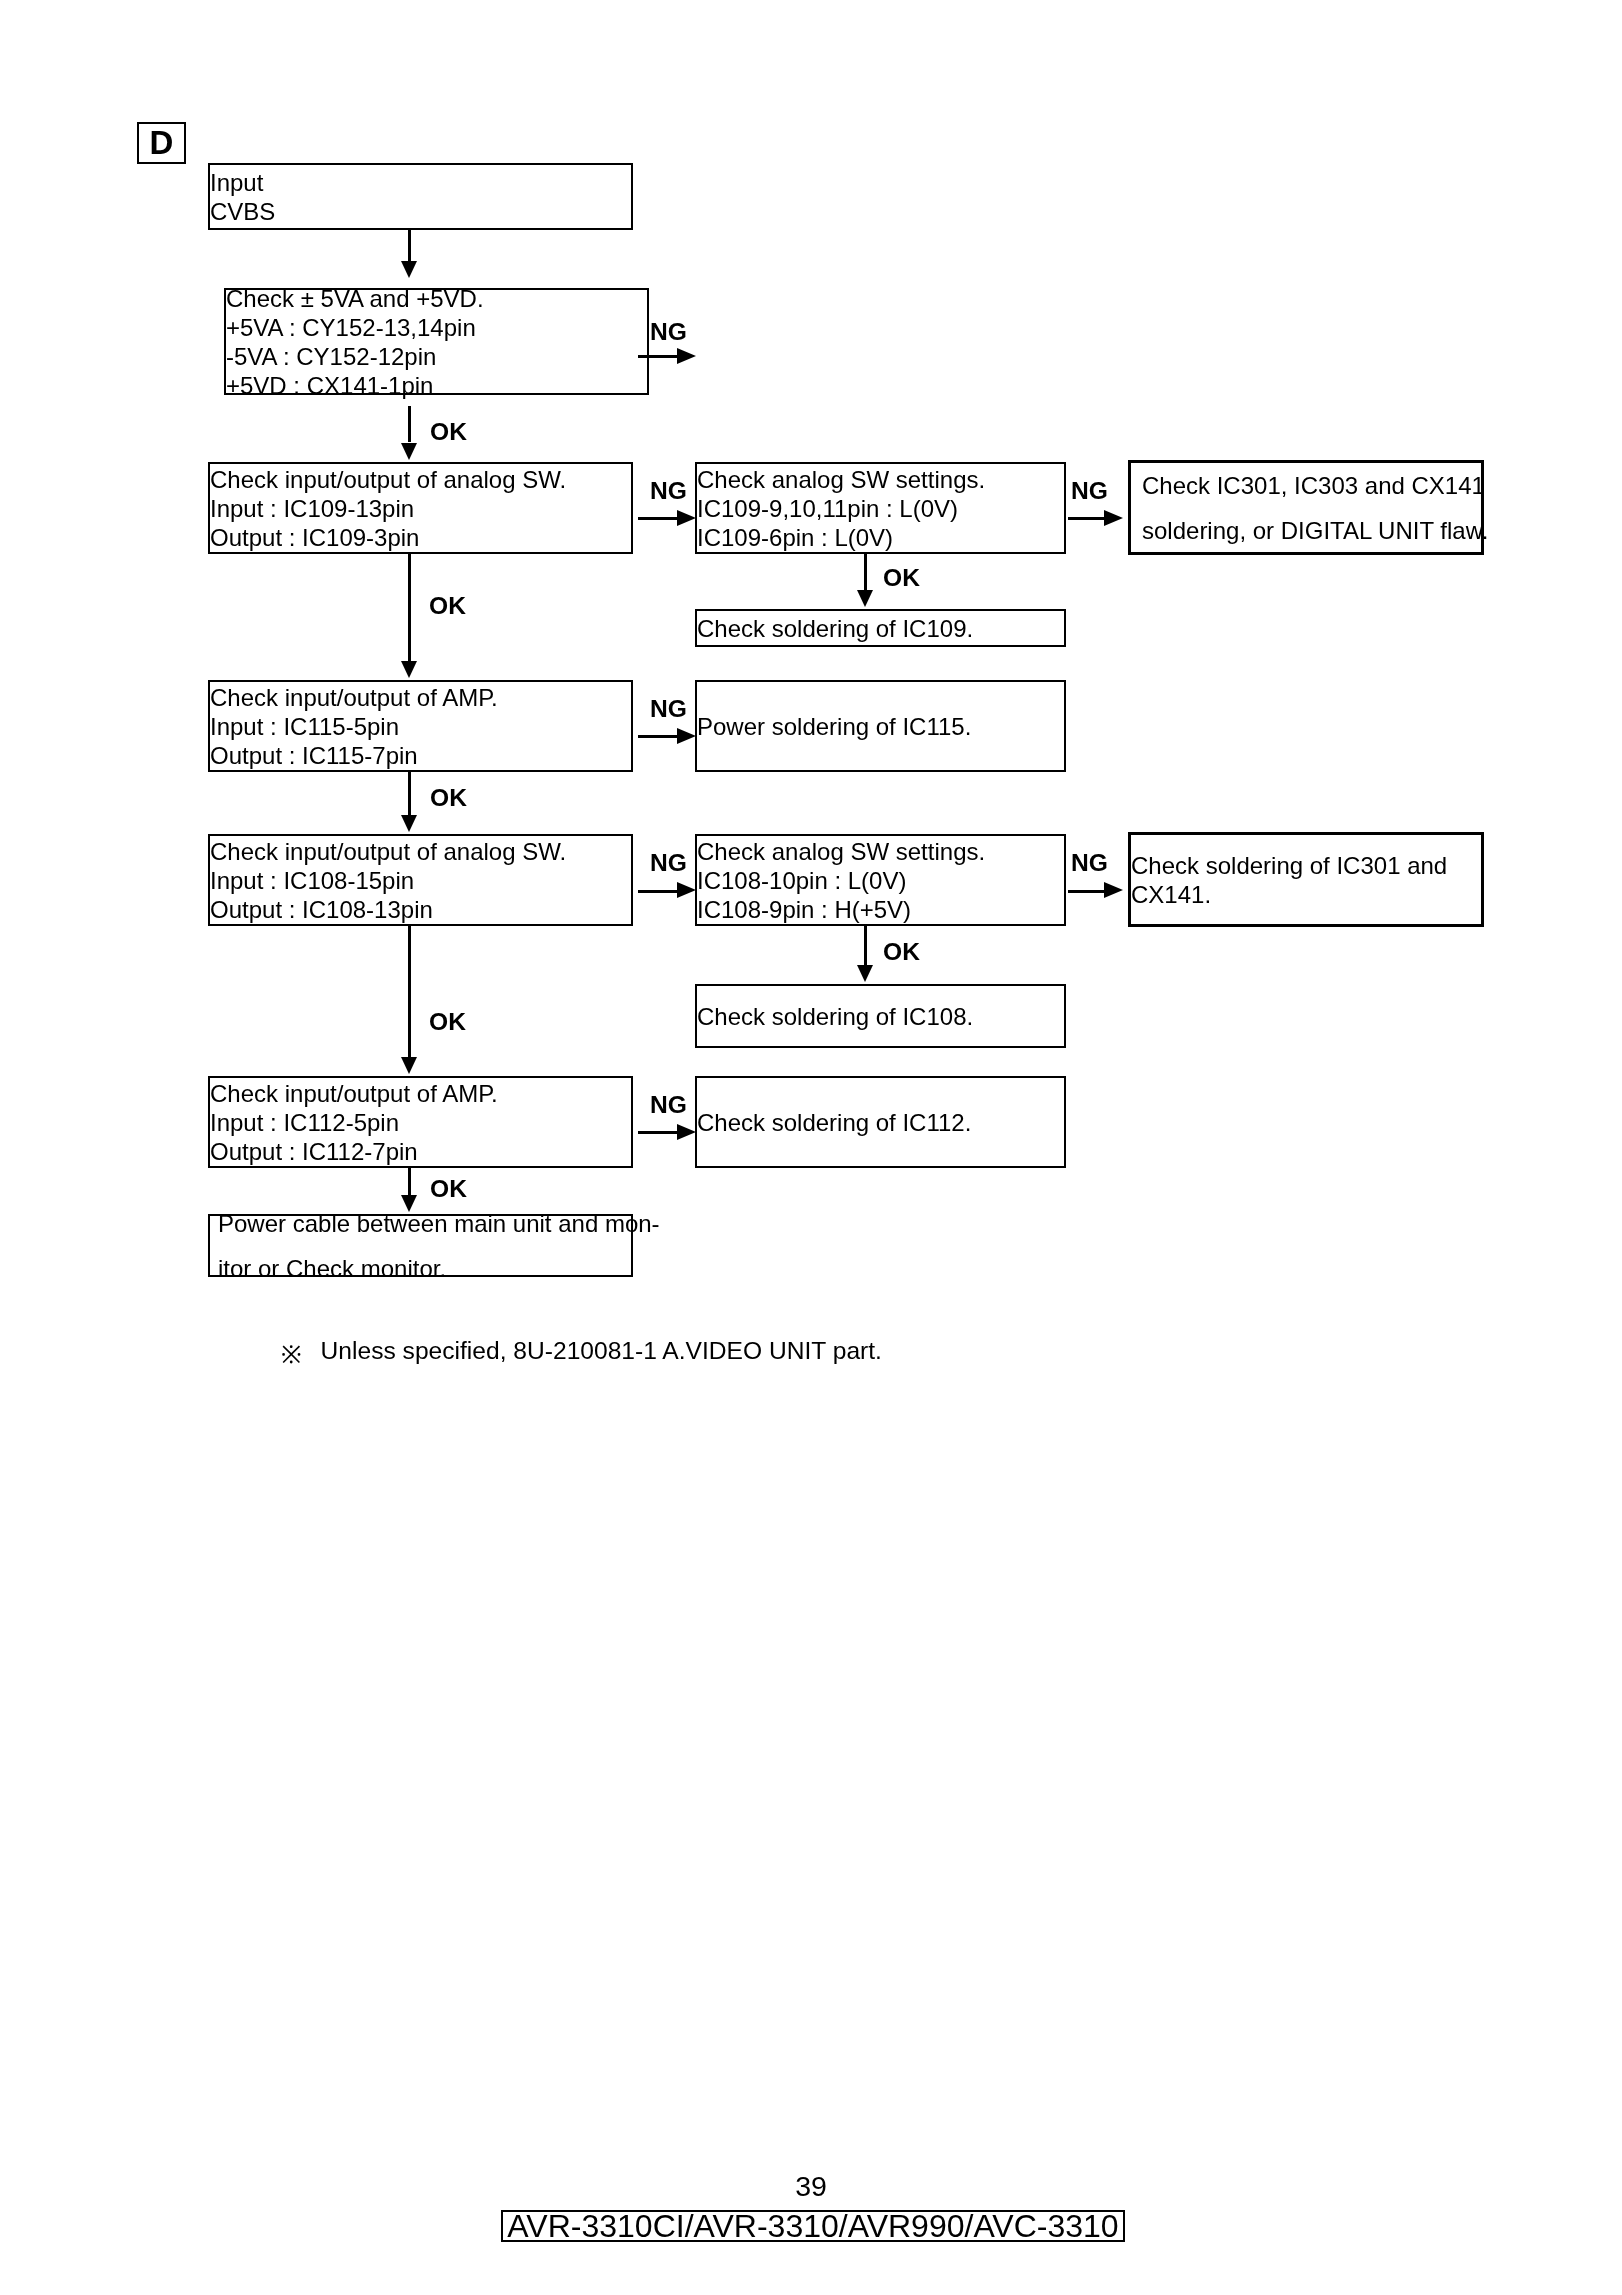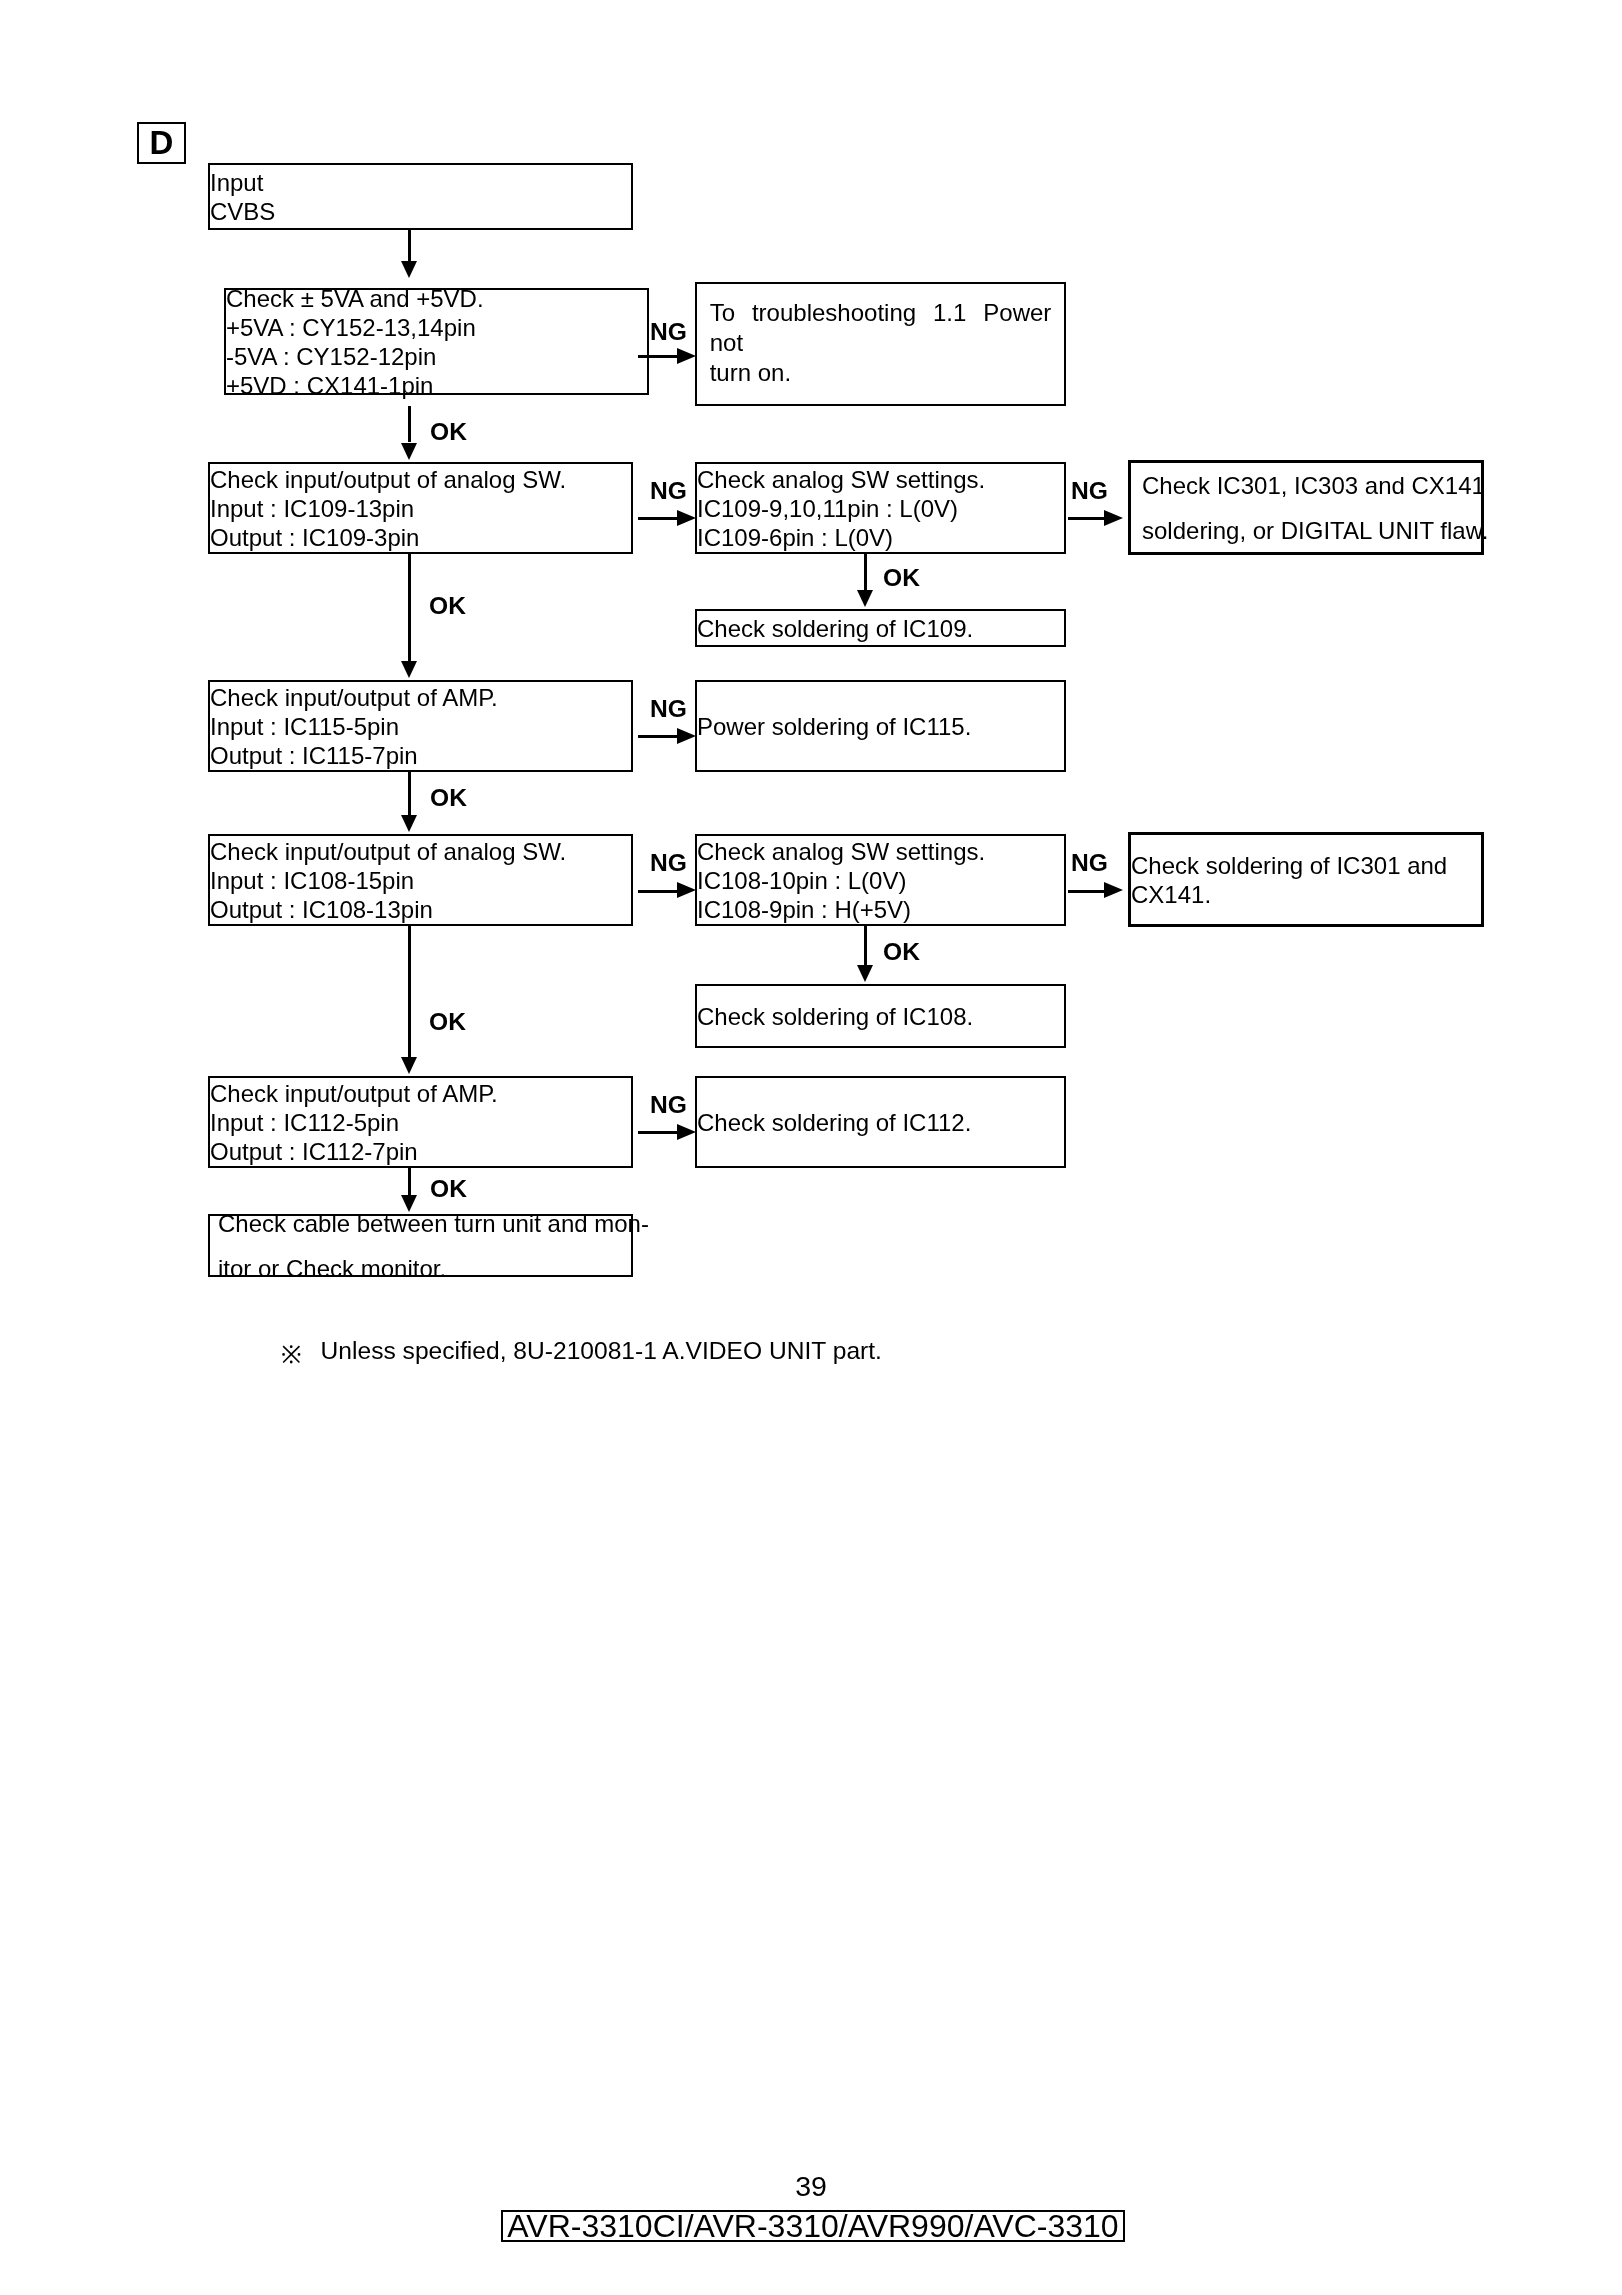--- a/index.html
+++ b/index.html
@@ -94,24 +94,20 @@
     <span class="line">Check ± 5VA and +5VD.</span>
     <span class="line">+5VA : CY152-13,14pin</span>
     <span class="line">-5VA : CY152-12pin</span>
     <span class="line">+5VD : CX141-1pin</span>
   </div>
 
   <div class="edge-label" style="left:650px;top:318px;">NG</div>
   <div class="hline" style="left:638px;top:355px;width:39px;"></div>
   <div class="ah-right" style="left:677px;top:348px;"></div>
 
-  <div class="box topleft" style="left:695px;top:282px;width:371px;height:124px;line-height:30px;">
-    <span class="jline">To troubleshooting 1.1 Power not</span>
-    <span class="line">turn on.</span>
-  </div>
 
   <div class="vline" style="left:408px;top:406px;height:36px;"></div>
   <div class="ah-down" style="left:401px;top:443px;"></div>
   <div class="edge-label" style="left:430px;top:418px;">OK</div>
 
   <div class="box" style="left:208px;top:462px;width:425px;height:92px;">
     <span class="line">Check input/output of analog SW.</span>
     <span class="line">Input : IC109-13pin</span>
     <span class="line">Output : IC109-3pin</span>
   </div>
@@ -214,21 +210,21 @@
 
   <div class="box" style="left:695px;top:1076px;width:371px;height:92px;">
     <span class="line">Check soldering of IC112.</span>
   </div>
 
   <div class="vline" style="left:408px;top:1168px;height:28px;"></div>
   <div class="ah-down" style="left:401px;top:1195px;"></div>
   <div class="edge-label" style="left:430px;top:1175px;">OK</div>
 
   <div class="box left" style="left:208px;top:1214px;width:425px;height:63px;padding:0 8px;">
-    <span class="line">Check cable between turn unit and mon-</span>
+    <span class="line">Power cable between main unit and mon-</span>
     <span class="line">itor or Check monitor.</span>
   </div>
 
   <div class="footnote">
     <span>※</span>
     <span>Unless specified, 8U-210081-1 A.VIDEO UNIT part.</span>
   </div>
 
   <div class="page-number">39</div>
   <div class="footer-box">

